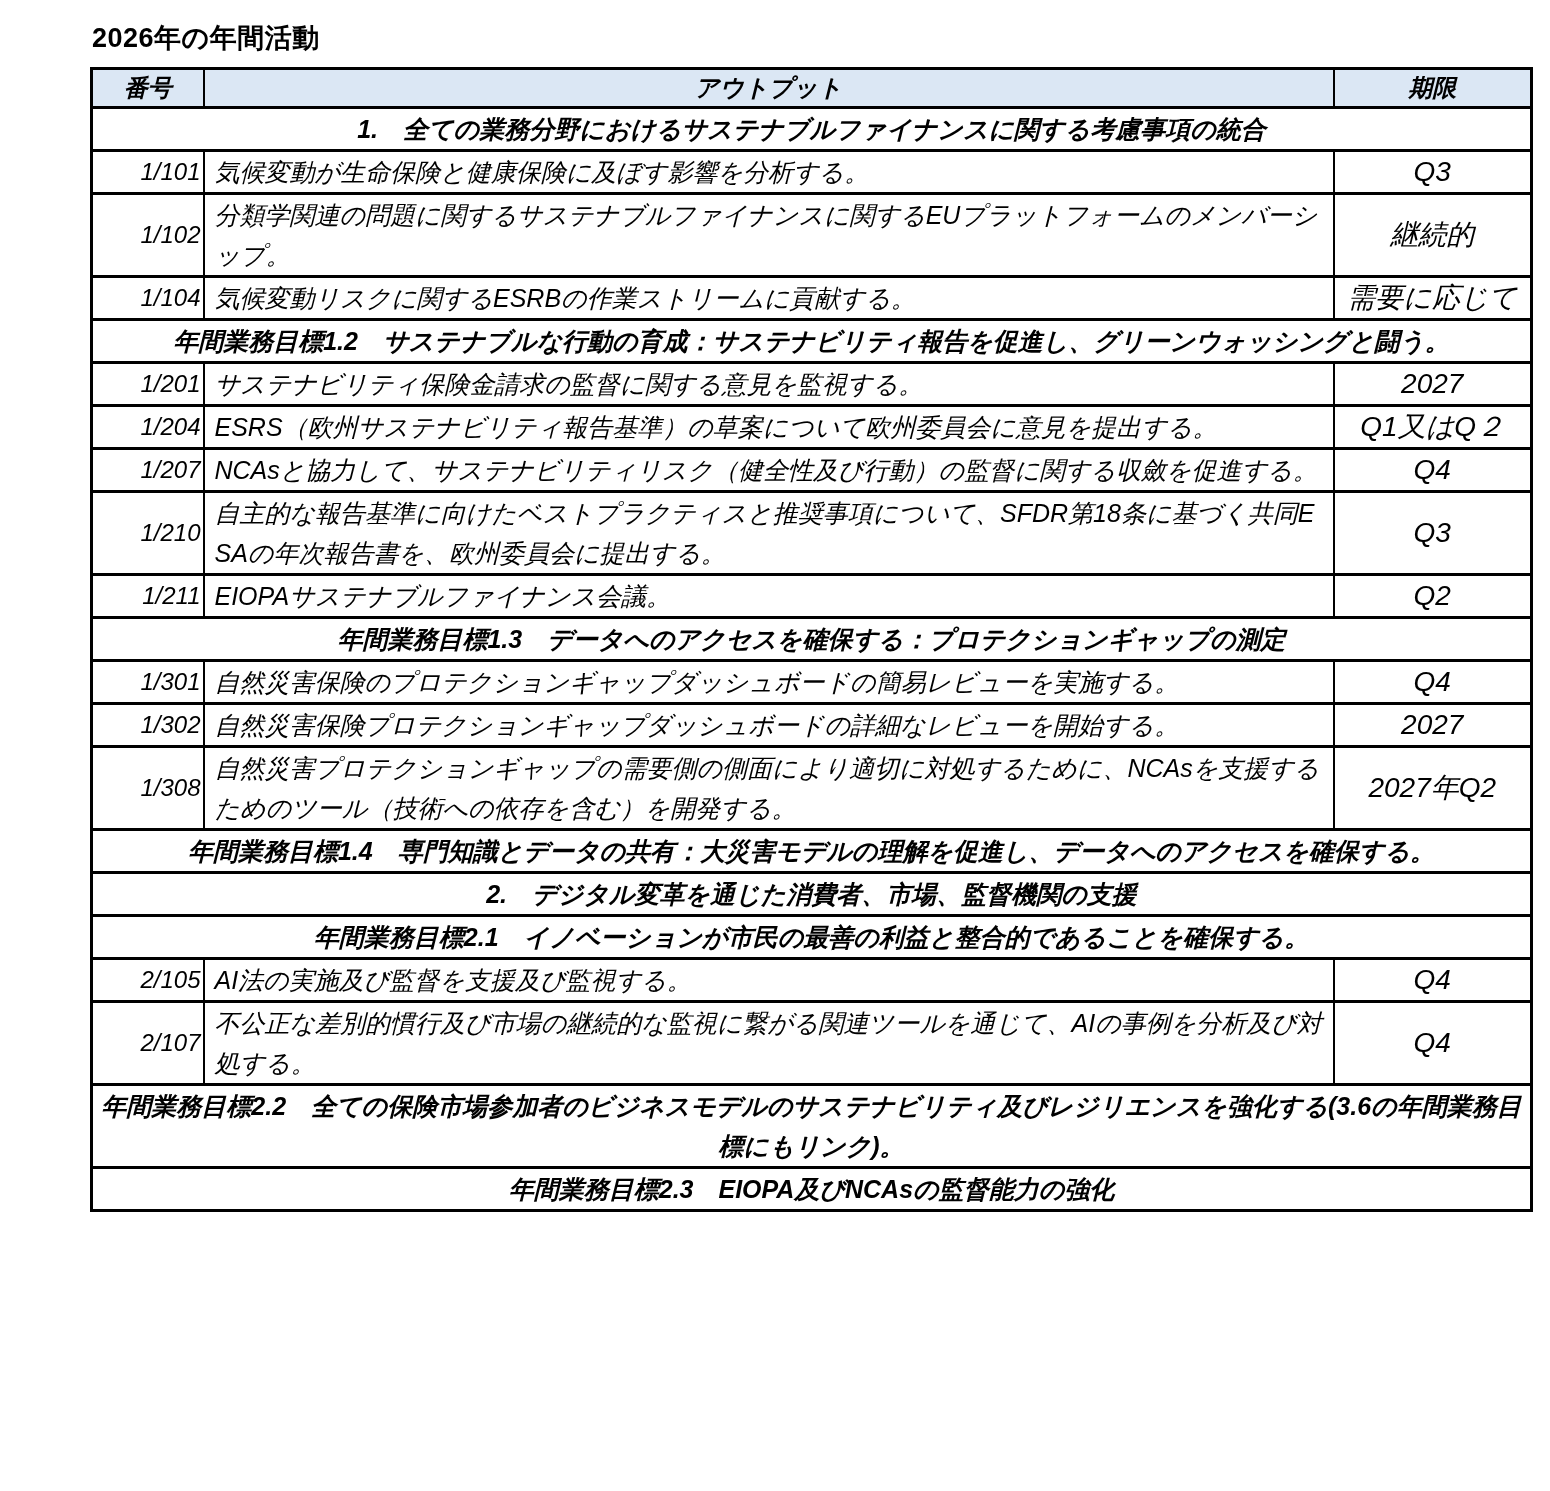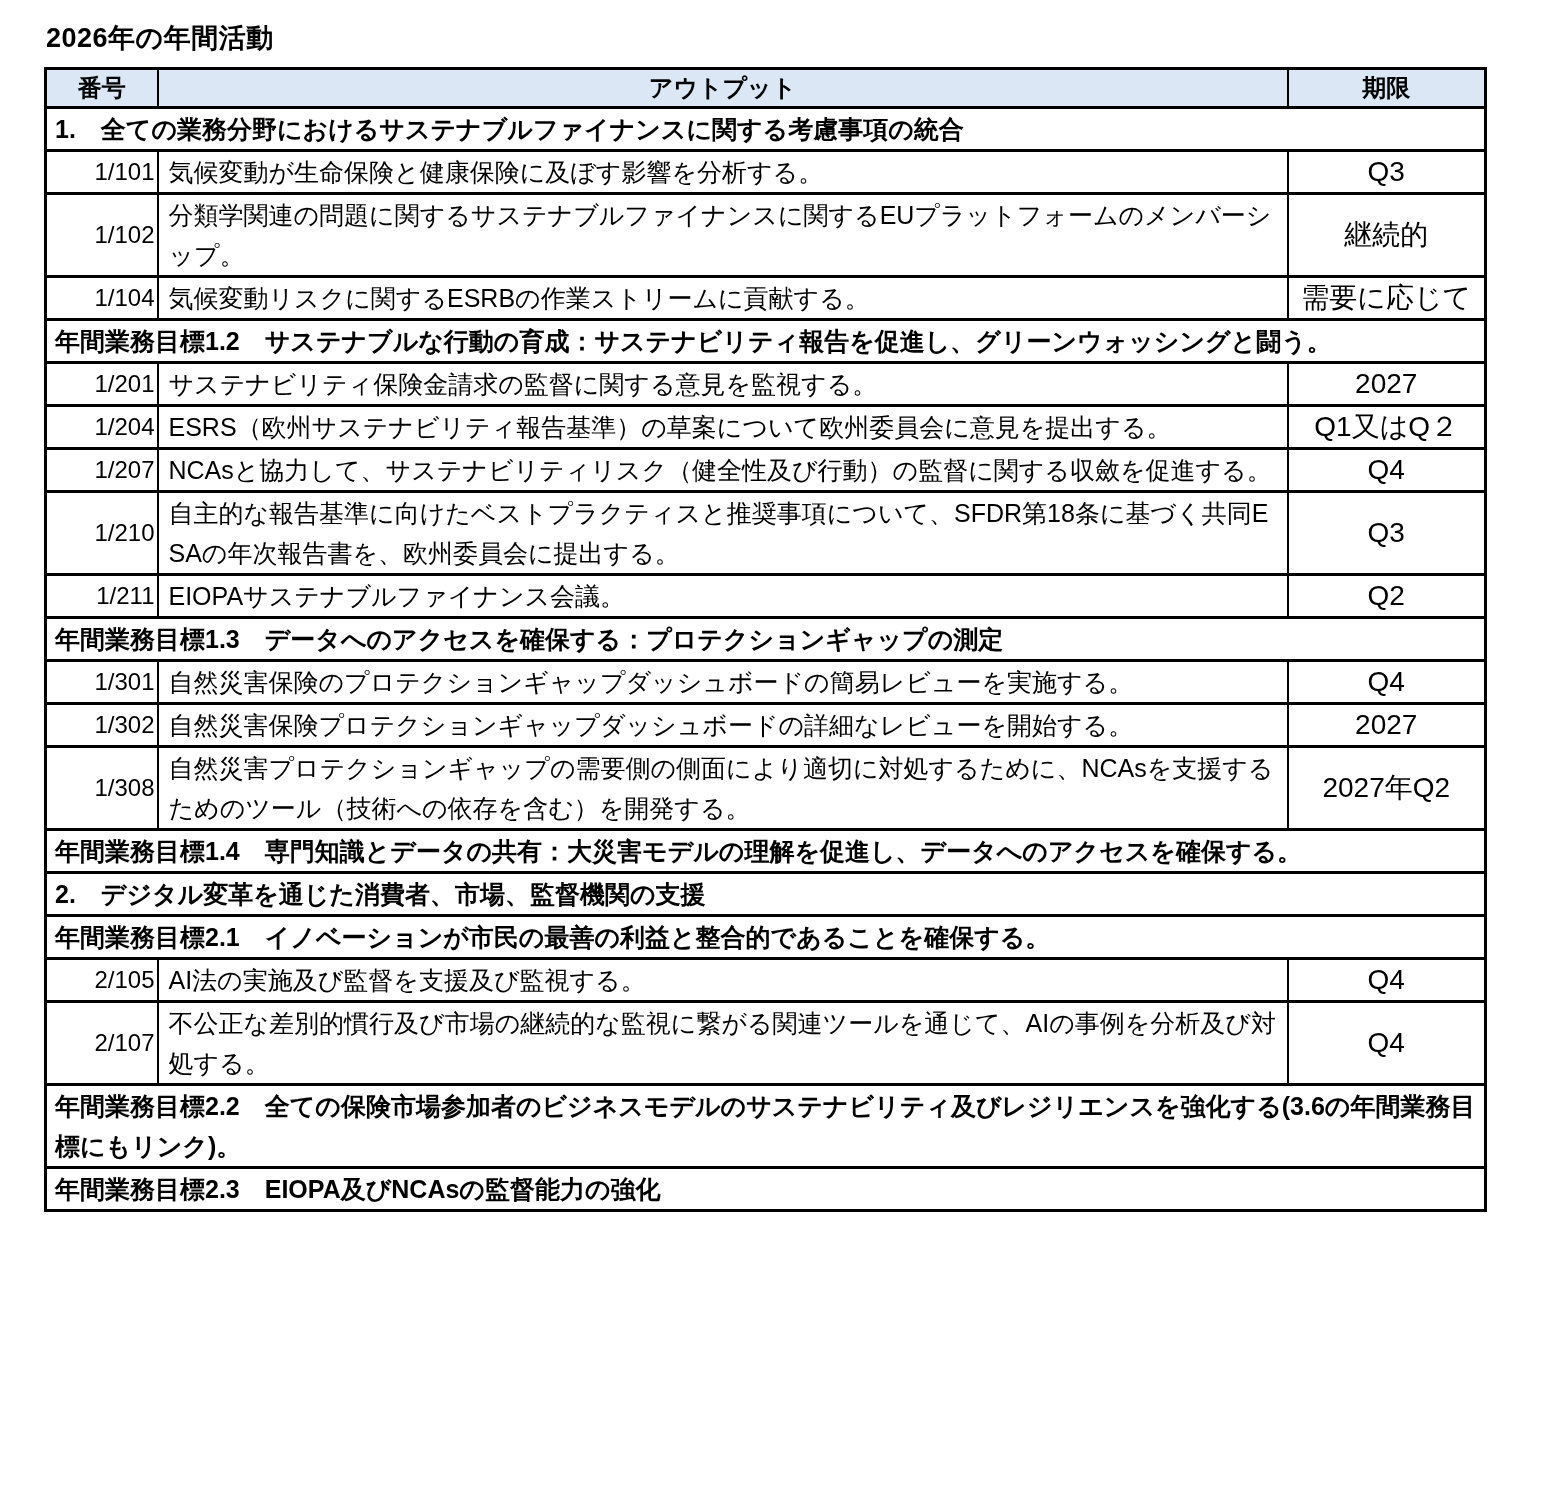--- a/index.html
+++ b/index.html
@@ -9,32 +9,34 @@
   }
   body {
     width: 1550px;
     height: 1491px;
     overflow: hidden;
     font-family: "Liberation Sans", "DejaVu Sans", sans-serif;
     color: #000000;
   }
   .page {
     padding: 20px 38px 16px 44px;
+    margin-left: 46px;
   }
   .doc-title {
     font-size: 27px;
     font-weight: bold;
     margin: 0 0 11px 2px;
     letter-spacing: 0.5px;
   }
   table.activity-table {
     border-collapse: collapse;
     table-layout: fixed;
     width: 1256px;
     border: 3px solid #000000;
+    font-style: italic;
   }
   .activity-table td, .activity-table th {
     border-left: 2px solid #000000;
     border-right: 2px solid #000000;
     border-top: 3px solid #000000;
     border-bottom: 3px solid #000000;
     vertical-align: middle;
     overflow: hidden;
     word-break: break-all;
   }
@@ -46,21 +48,21 @@
     line-height: 36px;
     padding: 0 4px;
     text-align: center;
   }
   
   .r-section td, .r-sub td {
     font-weight: bold;
     font-size: 25px;
     line-height: 40px;
     padding: 0 8px;
-    text-align: left;
+    text-align: center;
   }
   
   .r-item .c-no {
     font-size: 24px;
     line-height: 40px;
     text-align: right;
     padding: 0 2px;
   }
   .r-item .c-out {
     font-size: 25px;

